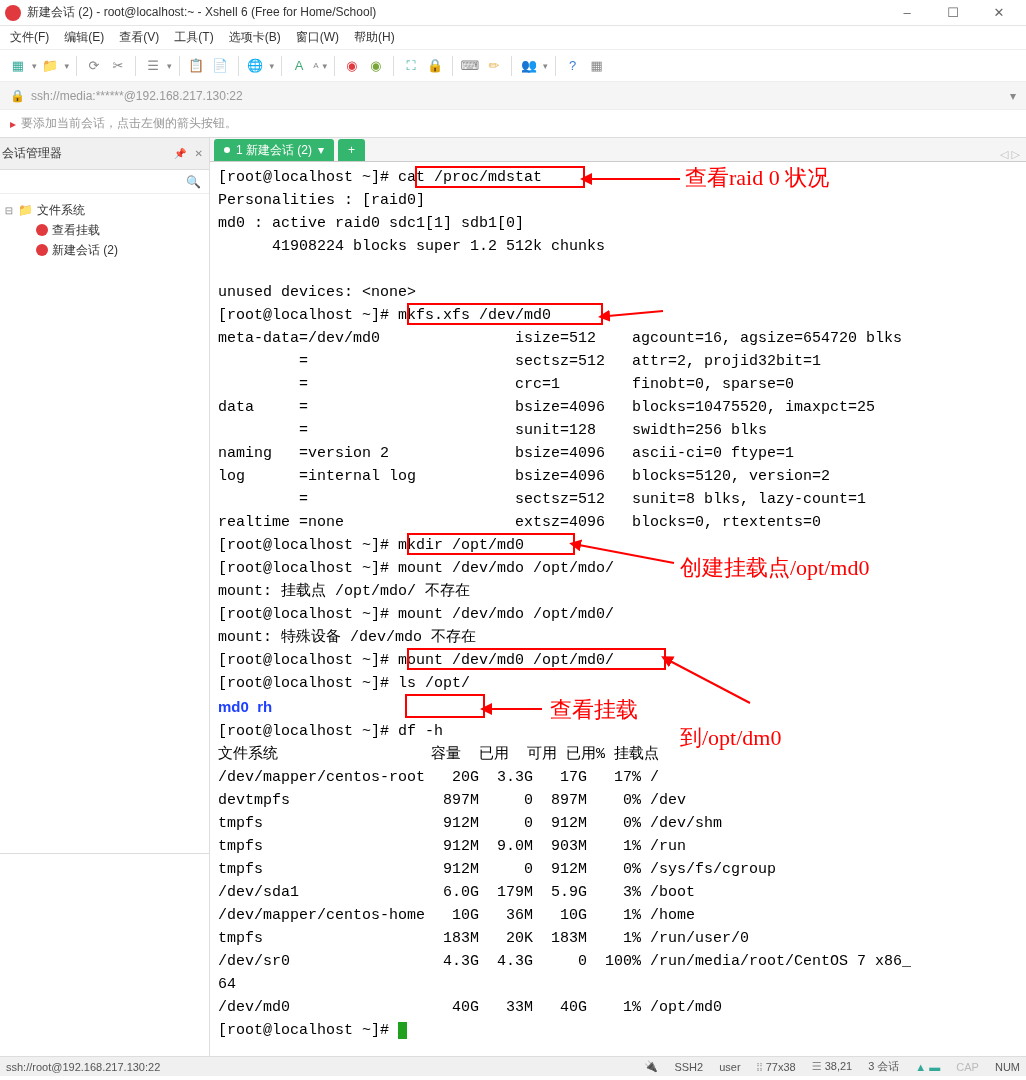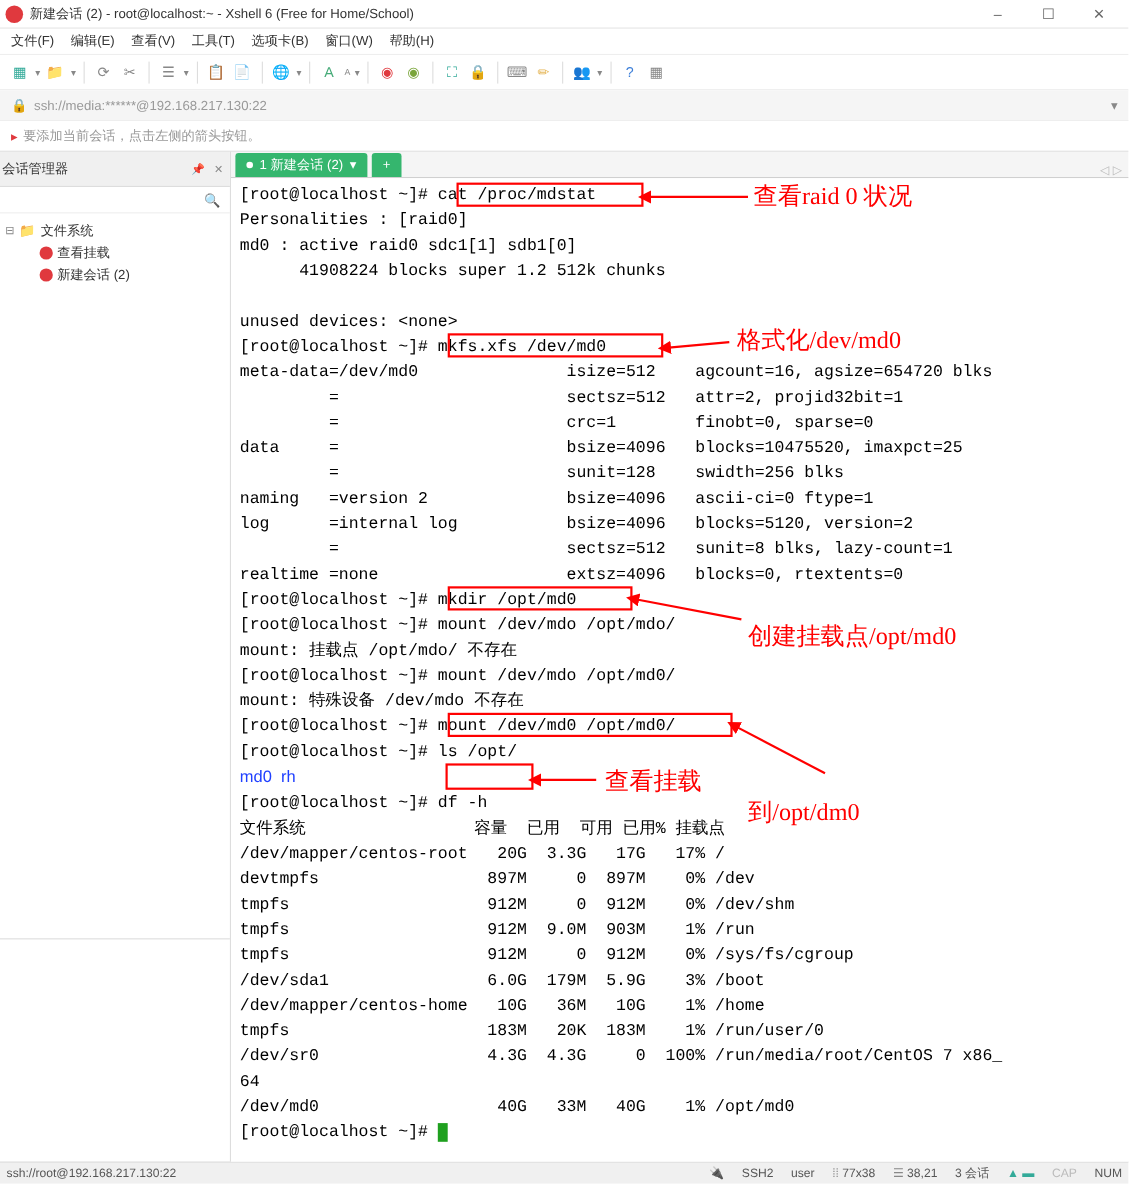--- a/index.html
+++ b/index.html
@@ -29,21 +29,21 @@
 .tree .fld{color:#e6b85c}
 .tree .sicon{width:12px;height:12px;background:#e0393e;border-radius:50%;display:inline-block}
 .tree .ind2{margin-left:32px}
 .proplist{flex:1;display:flex;border-top:none}
 .proplist .col{flex:1;padding:4px 6px;font-size:12px;color:#666;border-right:1px solid #eee}
 .main{flex:1;display:flex;flex-direction:column;position:relative}
 .tabs{height:24px;display:flex;align-items:flex-end;background:#f5f5f5;border-bottom:1px solid #ccc}
 .tab{height:22px;background:#35b66e;color:#fff;padding:0 10px;display:flex;align-items:center;gap:6px;font-size:12px;border-top-left-radius:3px;border-top-right-radius:3px;margin-left:4px}
 .tab .dot{width:6px;height:6px;background:#fff;border-radius:50%}
 .term{flex:1;background:#fff;color:#000;font-family:"Courier New",monospace;font-size:15px;line-height:23px;padding:4px 8px;white-space:pre;overflow:hidden;position:relative}
-.blue{color:#2040ff;font-weight:normal}
+.blue{color:#2040ff;font-weight:bold}
 .cursor{display:inline-block;width:9px;height:17px;background:#1fa01f;vertical-align:middle}
 .statusbar{height:20px;background:#f0f0f0;border-top:1px solid #ddd;display:flex;align-items:center;font-size:11px;color:#555;padding:0 6px;gap:16px}
 .statusbar .sp{flex:1}
 
 .anno{position:absolute;pointer-events:none;z-index:50}
 .redbox{border:2px solid #ff0000}
 .redtxt{color:#ff0000;font-size:22px;font-family:"Microsoft YaHei";font-weight:normal}
 svg.arrow{position:absolute;overflow:visible}
 </style>
 </head>
@@ -204,27 +204,26 @@
   <svg class="arrow anno" style="left:375px;top:38px" width="100" height="10">
         <defs>
           <marker id="ah" markerWidth="8" markerHeight="8" refX="1" refY="3" orient="auto">
             <polygon points="0 0,6 3,0 6" fill="#ff0000"></polygon>
           </marker>
         </defs>
         <line x1="95" y1="3" x2="5" y2="3" stroke="#ff0000" stroke-width="2" marker-end="url(#ah)"></line>
       </svg>
 
   <div class="anno redbox" style="left:197px;top:165px;width:196px;height:22px"></div>
-  <div class="anno redtxt" style="left:460px;top:156px">格式化/dev/md0</div>
   <svg class="arrow anno" style="left:393px;top:170px" width="65" height="14">
         <line x1="60" y1="3" x2="5" y2="8" stroke="#ff0000" stroke-width="2" marker-end="url(#ah)"></line>
       </svg>
 
   <div class="anno redbox" style="left:197px;top:395px;width:168px;height:22px"></div>
-  <div class="anno redtxt" style="left:470px;top:425px">创建挂载点/opt/md0</div>
+  <div class="anno redtxt" style="left:470px;top:415px">创建挂载点/opt/md0</div>
   <svg class="arrow anno" style="left:364px;top:403px" width="105" height="25">
         <line x1="100" y1="22" x2="5" y2="4" stroke="#ff0000" stroke-width="2" marker-end="url(#ah)"></line>
       </svg>
 
   <div class="anno redbox" style="left:197px;top:510px;width:259px;height:22px"></div>
   <div class="anno redtxt" style="left:470px;top:585px">到/opt/dm0</div>
   <svg class="arrow anno" style="left:455px;top:520px" width="90" height="50">
         <line x1="85" y1="45" x2="5" y2="3" stroke="#ff0000" stroke-width="2" marker-end="url(#ah)"></line>
       </svg>
 

